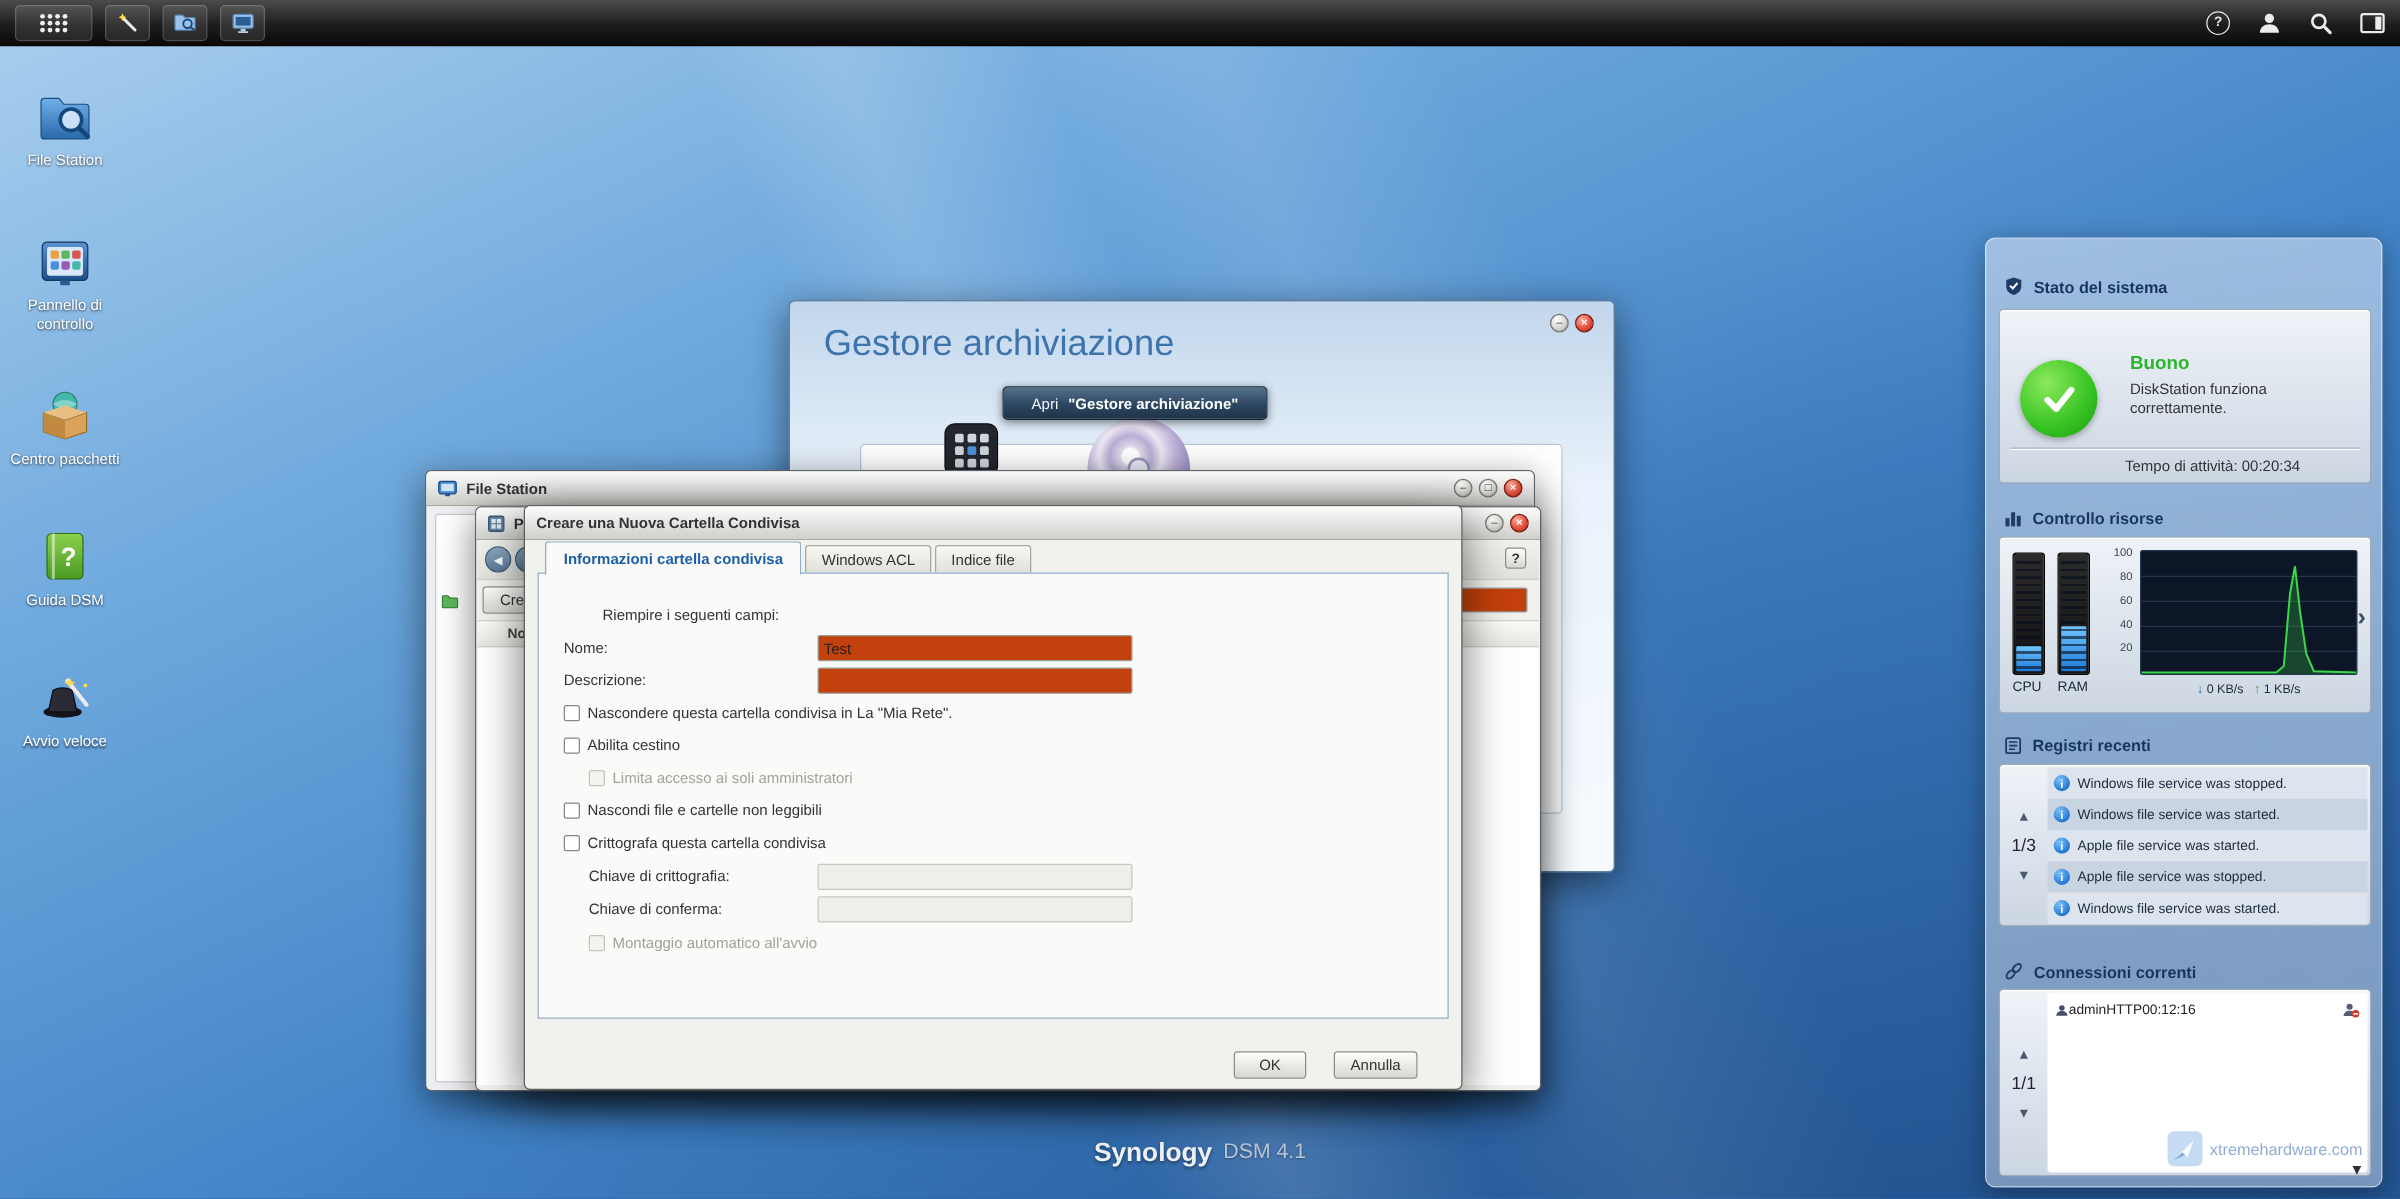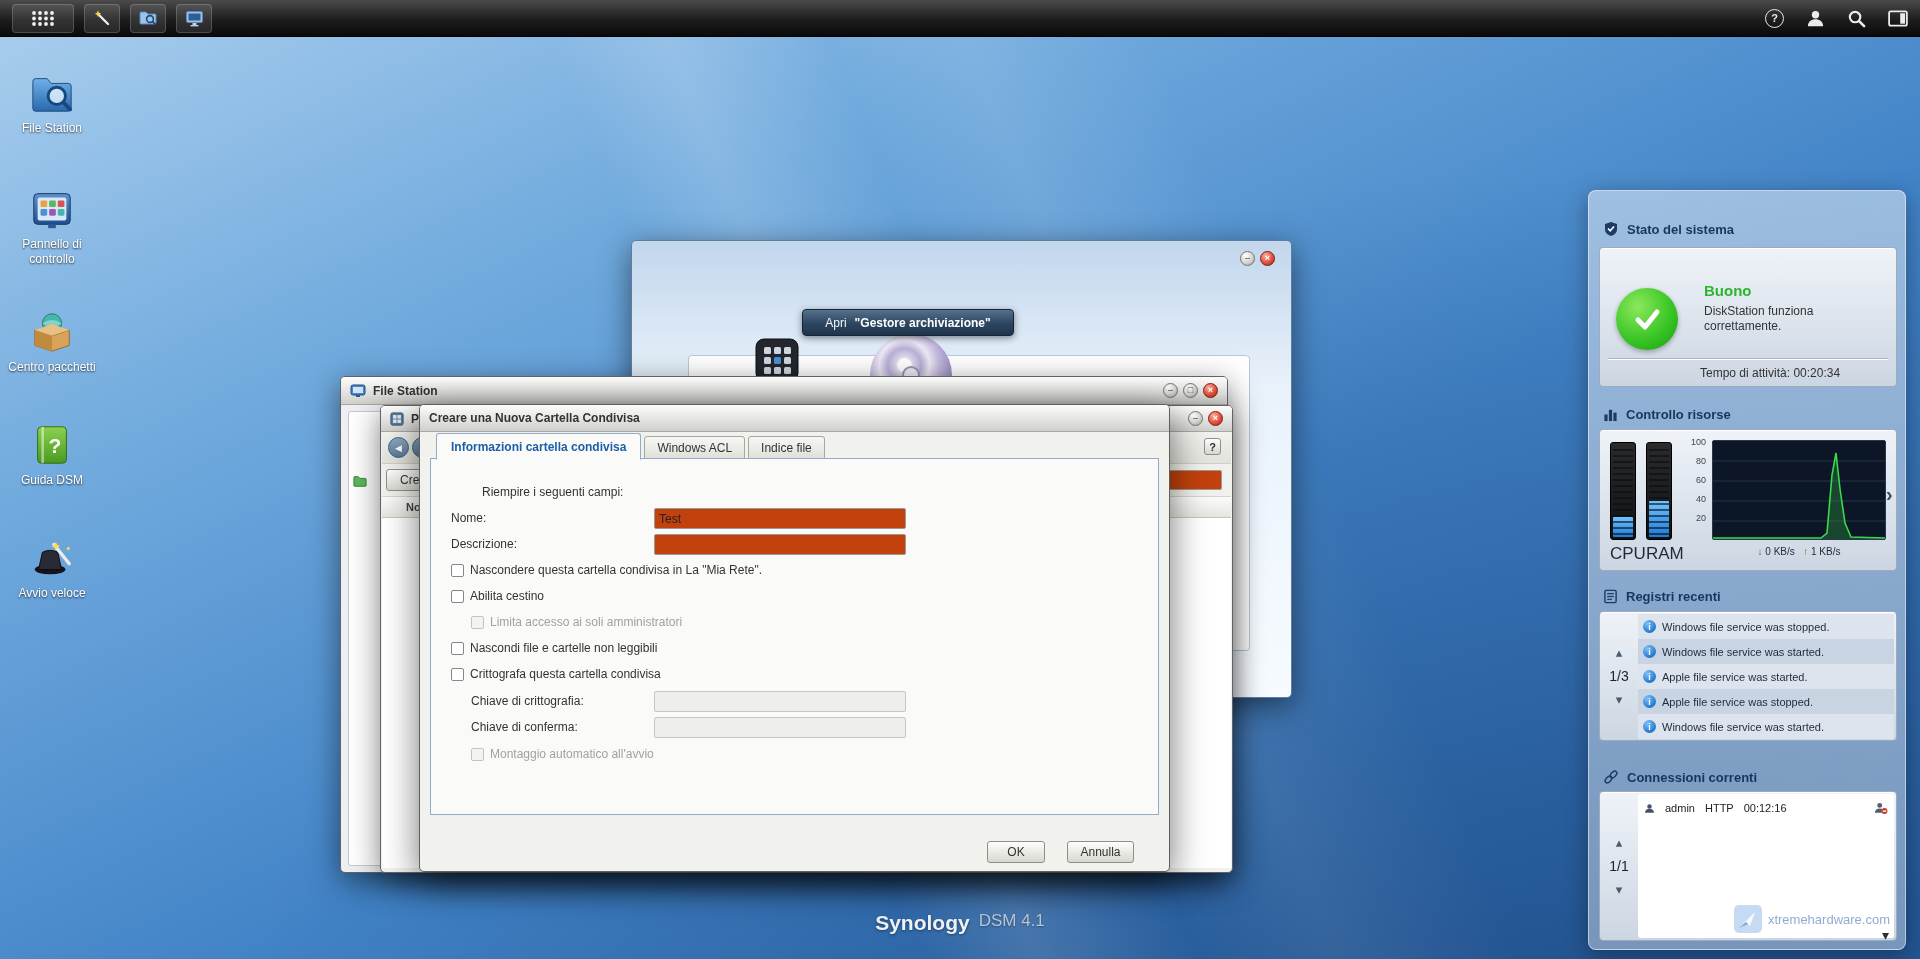--- a/index.html
+++ b/index.html
@@ -51,21 +51,21 @@
   .wbox{position:absolute;left:10px;width:298px;background:linear-gradient(#eff3f8,#ccd6e2);border:1px solid #9dabbc;border-radius:4px;box-shadow:inset 0 1px 0 #fff}
   .pager{position:absolute;left:0;top:0;width:38px;height:100%;display:flex;flex-direction:column;align-items:center;justify-content:center;gap:10px}
   .pgarrow{font-size:13px;color:#4c5a6e;line-height:1}
   .pgnum{font-size:14px;color:#223;line-height:1}
   .logrow{position:absolute;left:38px;right:2px;height:25px;display:flex;align-items:center;gap:6px;padding-left:5px}
   .logtext{font-size:11px;color:#1b2b3d;white-space:nowrap}
   .info-dot{flex:none;width:13px;height:13px;border-radius:50%;background:radial-gradient(circle at 35% 28%,#7dc1f8,#1d73cf 75%);color:#fff;font-size:9px;font-weight:bold;display:flex;align-items:center;justify-content:center}
   .gauge{position:absolute;width:26px;height:98px;background:linear-gradient(#2b2b2b,#111);border:1px solid #000;border-radius:3px}
   .gfill{position:absolute;left:2px;right:2px;bottom:2px;background:linear-gradient(#6fc4ff,#1f7ad4);border-radius:1px}
   .gstripes{position:absolute;inset:2px;background:repeating-linear-gradient(180deg,transparent 0 4px,rgba(5,12,26,.6) 4px 6px)}
-  .glabel{position:absolute;width:26px;text-align:right;font-size:17px;color:#1d2a3a}
+  .glabel{position:absolute;width:26px;text-align:left;font-size:11px;color:#1d2a3a}
   .tick{position:absolute;width:22px;text-align:right;font-size:9px;color:#3a4656;line-height:1}
   .netgraph{position:absolute;background:#0c1626;border:1px solid #27384e;border-radius:2px;overflow:hidden}
   .rates{position:absolute;font-size:10px;color:#1d2a3a;text-align:center;white-space:nowrap}
 </style>
 </head>
 <body>
 
 <div class="desktop"></div>
 
 <div class="dicon" style="left:6px;top:70px">
@@ -140,20 +140,21 @@
   </svg>
   <div class="dlabel">Avvio veloce</div>
 </div>
 
 <div class="abs" style="left:0;top:911px;width:1920px;display:flex;justify-content:center;align-items:flex-start;gap:9px">
   <span style="font-size:21px;font-weight:bold;color:#eef2f7;text-shadow:0 1px 3px rgba(0,0,0,.45)">Synology</span>
   <span style="font-size:17px;color:#b9c6d6;text-shadow:0 1px 2px rgba(0,0,0,.35)">DSM 4.1</span>
 </div>
 
 <div class="win" style="left:631px;top:240px;width:661px;height:458px;background:linear-gradient(180deg,#c2d6ec,#e9f2fb 32%,#f7fbff);border-color:#5f7d9c">
+  <div class="abs" style="left:27px;top:18px;font-size:29px;color:#3e74ae">Gestore archiviazione</div>
   <div class="wbtns abs" style="right:16px;top:10px">
     <div class="wbtn">–</div>
     <div class="wbtn close">×</div>
   </div>
   <div class="abs" style="left:56px;top:114px;width:562px;height:296px;background:#fff;border:1px solid #b9c9d9;border-radius:4px"></div>
 
   <svg class="abs" style="left:122px;top:96px" width="46" height="46" viewBox="0 0 46 46">
     <rect x="2" y="2" width="42" height="42" rx="8" fill="#23262c" stroke="#0d0f13"></rect>
     <g fill="#cfd6de">
       <rect x="10" y="10" width="7" height="7" rx="1.5"></rect>
@@ -403,21 +404,21 @@
     </svg>
     <span>Connessioni correnti</span>
   </div>
   <div class="wbox" style="top:600px;height:150px">
     <div class="pager">
       <span class="pgarrow">▴</span>
       <span class="pgnum">1/1</span>
       <span class="pgarrow">▾</span>
     </div>
     <div class="abs" style="left:38px;top:2px;right:2px;bottom:2px;background:#fff;border-radius:3px">
-      <div class="abs" style="left:6px;top:5px;right:6px;height:18px;display:flex;align-items:center;gap:10px">
+      <div class="abs" style="left:6px;top:5px;right:6px;height:18px;display:flex;align-items:center;">
         <svg width="11" height="11" viewBox="0 0 16 16">
           <circle cx="8" cy="5" r="3.2" fill="#45506a"></circle>
             <path d="M1.5 14 c0-3.6 2.9-5.6 6.5-5.6 s6.5 2 6.5 5.6 Z" fill="#45506a"></path>
         </svg>
         <span style="font-size:11px;color:#222">admin</span>
         <span style="font-size:11px;color:#222">HTTP</span>
         <span style="font-size:11px;color:#222">00:12:16</span>
         <svg style="margin-left:auto" width="14" height="14" viewBox="0 0 16 16">
           <circle cx="6.5" cy="5" r="2.8" fill="#555e70"></circle>
             <path d="M1 13.5 c0-3 2.4-4.8 5.5-4.8 s5.5 1.8 5.5 4.8 Z" fill="#555e70"></path>

